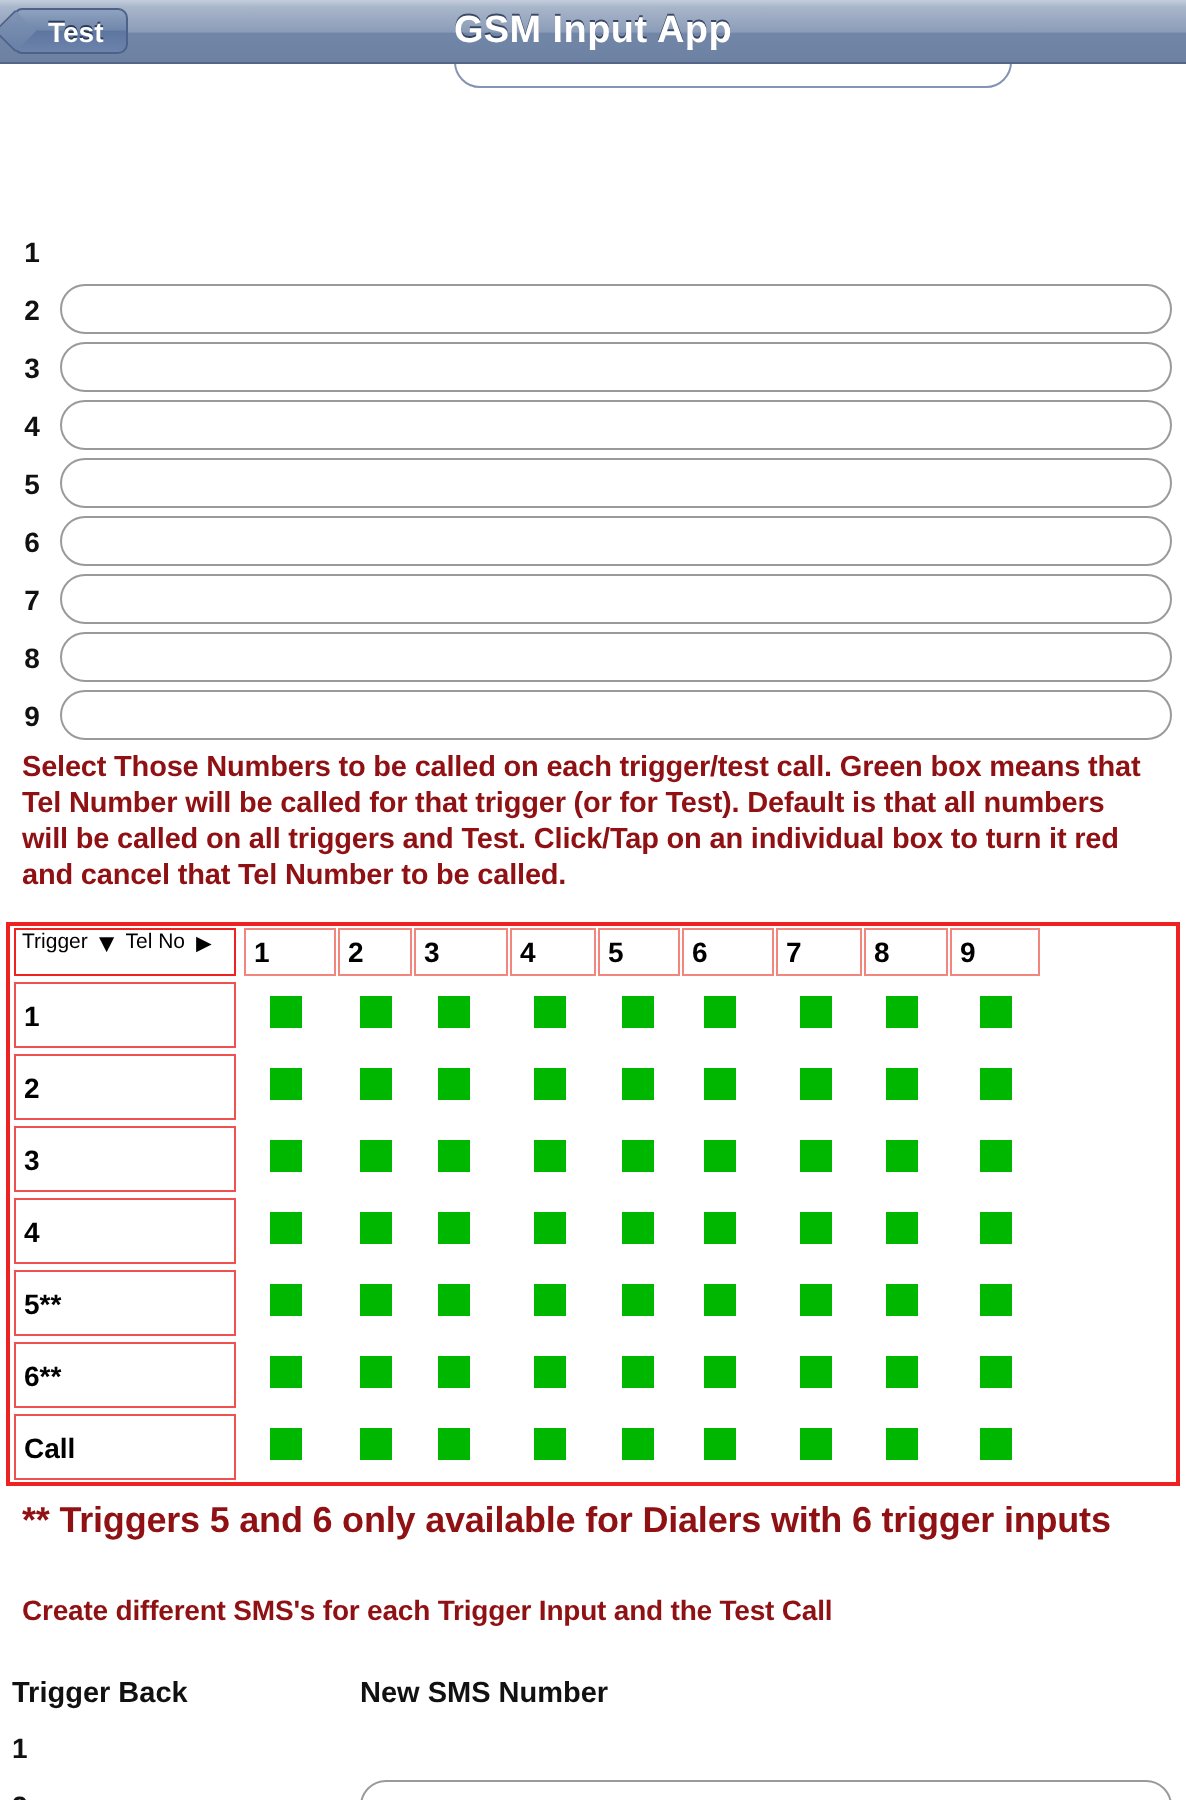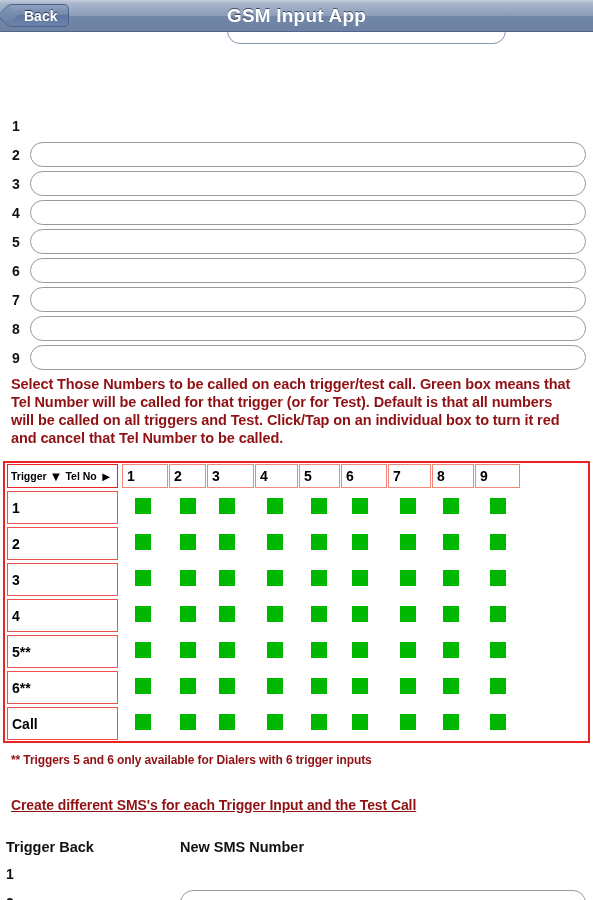--- a/index.html
+++ b/index.html
@@ -59,22 +59,22 @@
   }
 
   
   .instr {
     position: absolute;
     color: #8f1114; font-weight: bold; font-size: 14.5px;
     line-height: 18px; letter-spacing: -0.1px;
   }
   #instr-top   { left: 11px; top: 54px;  width: 572px; }
   #instr-grid  { left: 11px; top: 375px; width: 568px; }
-  #instr-note  { left: 11px; top: 751px; width: 572px; font-size: 12px; }
-  #instr-sms   { left: 11px; top: 796px; width: 572px; font-size: 14px; text-decoration: underline; }
+  #instr-note  { left: 11px; top: 751px; width: 572px; font-size: 18px; }
+  #instr-sms   { left: 11px; top: 796px; width: 572px; font-size: 14px; }
 
   
   .telrow { position: absolute; left: 0; width: 593px; height: 28px; }
   .telnum {
     position: absolute; left: 6px; top: 0; width: 20px; height: 28px;
     line-height: 28px; text-align: center;
     font-size: 14px; font-weight: bold; color: #111;
   }
   .telfield {
     position: absolute; left: 30px; top: 1px;
@@ -94,23 +94,23 @@
     border: 2px solid #ef2222;
     background: #fff;
   }
   .gridtable { position: absolute; left: 0; top: 0; width: 583px; height: 278px; }
 
   .corner-cell {
     position: absolute; left: 2px; top: 1px;
     width: 111px; height: 24px;
     border: 1px solid #ef2222;
     background: #fff;
-    display: flex; align-items: center;
+    display: flex; 
     padding-left: 3px;
-    font-size: 10.5px; font-weight: bold; color: #000;
+    font-size: 10.5px; font-weight: normal; color: #000;
     white-space: nowrap;
   }
   .tri { display: inline-block; margin: 0 3px; font-size: 13px; line-height: 1; color: #000; }
 
   .col-head {
     position: absolute; top: 1px;
     height: 24px;
     border: 1px solid #f2867f;
     background: #fff;
     font-size: 14px; font-weight: bold; color: #000;
@@ -162,21 +162,21 @@
 <body>
 
 <div id="page">
 
   <div class="ghost-field"></div>
 
   <div class="navbar">
     <div class="navtitle">GSM Input App</div>
     <div class="backbtn">
       <span class="arrowtip"></span>
-      <span class="blabel">Back</span>
+      <span class="blabel">Test</span>
     </div>
   </div>
 
   <div class="instr" id="instr-grid">Select Those Numbers to be called on each trigger/test call. Green box means that Tel Number will be called for that trigger (or for Test). Default is that all numbers will be called on all triggers and Test. Click/Tap on an individual box to turn it red and cancel that Tel Number to be called.</div>
   <div class="instr" id="instr-note">** Triggers 5 and 6 only available for Dialers with 6 trigger inputs</div>
   <div class="instr" id="instr-sms">Create different SMS's for each Trigger Input and the Test Call</div>
 
   <div id="tel-rows">
       <div class="telrow" style="top: 112px;">
         <div class="telnum">1</div>

